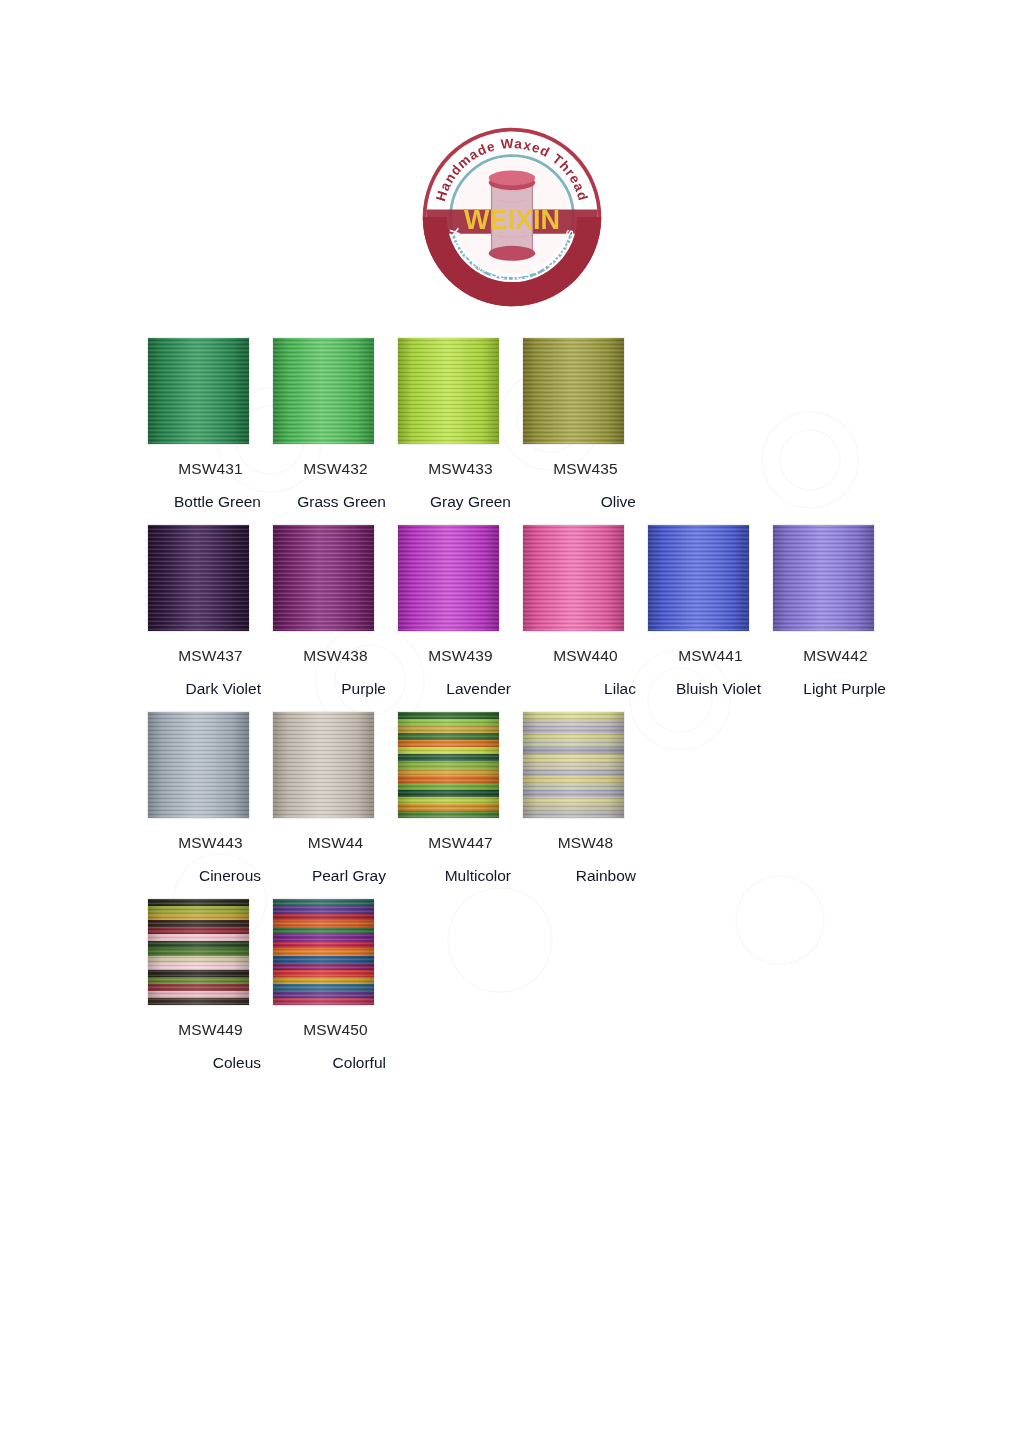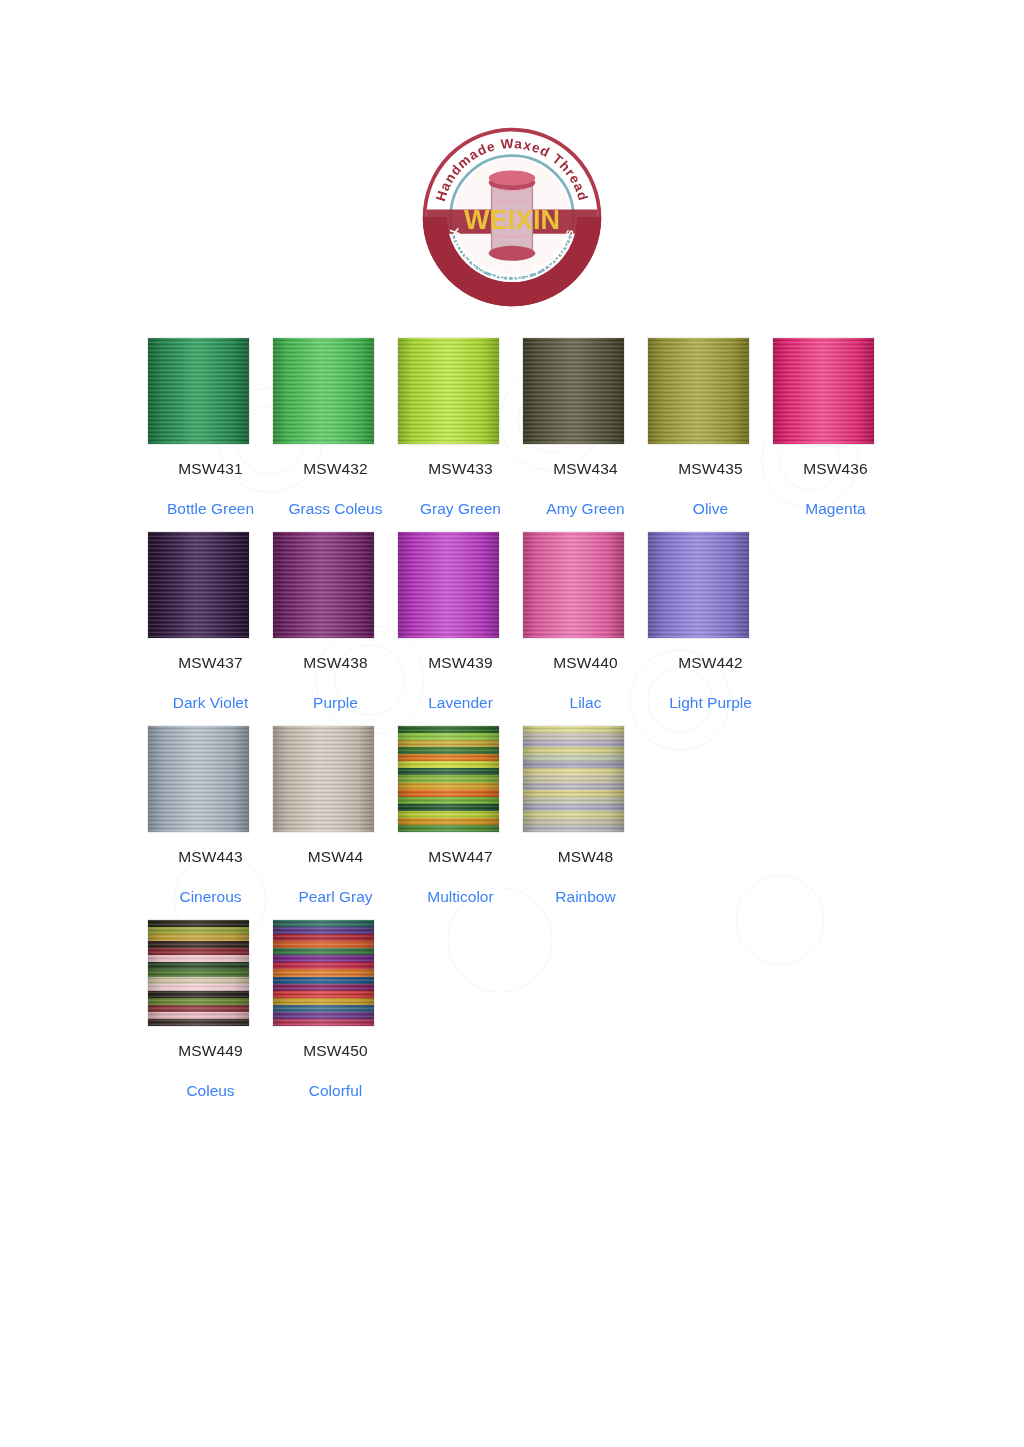--- a/index.html
+++ b/index.html
@@ -116,24 +116,24 @@
     margin-top: 17px;
     letter-spacing: .1px;
     text-align: center;
     width: 101px;
     color: #262626;
     white-space: nowrap;
   }
   .name {
     font-size: 15.5px;
     line-height: 1;
-    margin-top: 24px;
-    text-align: center;
+    margin-top: 17px;
+    text-align: right;
     width: 101px;
-    color: #3b82f6;
+    color: #0f172a;
     white-space: nowrap;
   }
 </style>
 </head>
 <body>
 
 <div class="page">
 
   <svg class="watermark" viewBox="0 0 790 790" aria-hidden="true">
     <g fill="none" stroke="#e9dfe4" stroke-width="1.1">
@@ -198,42 +198,32 @@
   <div class="grid" id="grid">
       <div class="row">
         <div class="cell">
           <div class="swatch" style="background: linear-gradient(to right, rgb(31, 128, 72) 0%, rgb(44, 154, 88) 45%, rgb(44, 154, 88) 60%, rgb(31, 128, 72) 100%);"></div>
           <div class="code">MSW431</div>
           <div class="name">Bottle Green</div>
         </div>
         <div class="cell">
           <div class="swatch" style="background: linear-gradient(to right, rgb(60, 180, 74) 0%, rgb(88, 200, 95) 45%, rgb(88, 200, 95) 60%, rgb(60, 180, 74) 100%);"></div>
           <div class="code">MSW432</div>
-          <div class="name">Grass Coleus</div>
+          <div class="name">Grass Green</div>
         </div>
         <div class="cell">
           <div class="swatch" style="background: linear-gradient(to right, rgb(164, 216, 42) 0%, rgb(185, 228, 62) 45%, rgb(185, 228, 62) 60%, rgb(164, 216, 42) 100%);"></div>
           <div class="code">MSW433</div>
           <div class="name">Gray Green</div>
         </div>
         <div class="cell">
-          <div class="swatch" style="background: linear-gradient(to right, rgb(75, 74, 51) 0%, rgb(92, 90, 62) 45%, rgb(92, 90, 62) 60%, rgb(75, 74, 51) 100%);"></div>
-          <div class="code">MSW434</div>
-          <div class="name">Amy Green</div>
-        </div>
-        <div class="cell">
           <div class="swatch" style="background: linear-gradient(to right, rgb(147, 145, 47) 0%, rgb(166, 164, 65) 45%, rgb(166, 164, 65) 60%, rgb(147, 145, 47) 100%);"></div>
           <div class="code">MSW435</div>
           <div class="name">Olive</div>
         </div>
-        <div class="cell">
-          <div class="swatch" style="background: linear-gradient(to right, rgb(229, 30, 110) 0%, rgb(239, 61, 132) 45%, rgb(239, 61, 132) 60%, rgb(229, 30, 110) 100%);"></div>
-          <div class="code">MSW436</div>
-          <div class="name">Magenta</div>
-        </div>
       </div>
       <div class="row">
         <div class="cell">
           <div class="swatch" style="background: linear-gradient(to right, rgb(42, 21, 53) 0%, rgb(61, 34, 80) 45%, rgb(61, 34, 80) 60%, rgb(42, 21, 53) 100%);"></div>
           <div class="code">MSW437</div>
           <div class="name">Dark Violet</div>
         </div>
         <div class="cell">
           <div class="swatch" style="background: linear-gradient(to right, rgb(107, 32, 96) 0%, rgb(131, 48, 122) 45%, rgb(131, 48, 122) 60%, rgb(107, 32, 96) 100%);"></div>
           <div class="code">MSW438</div>
@@ -243,20 +233,25 @@
           <div class="swatch" style="background: linear-gradient(to right, rgb(177, 47, 187) 0%, rgb(194, 70, 203) 45%, rgb(194, 70, 203) 60%, rgb(177, 47, 187) 100%);"></div>
           <div class="code">MSW439</div>
           <div class="name">Lavender</div>
         </div>
         <div class="cell">
           <div class="swatch" style="background: linear-gradient(to right, rgb(226, 84, 154) 0%, rgb(234, 111, 174) 45%, rgb(234, 111, 174) 60%, rgb(226, 84, 154) 100%);"></div>
           <div class="code">MSW440</div>
           <div class="name">Lilac</div>
         </div>
         <div class="cell">
+          <div class="swatch" style="background: linear-gradient(to right, rgb(68, 85, 200) 0%, rgb(91, 106, 216) 45%, rgb(91, 106, 216) 60%, rgb(68, 85, 200) 100%);"></div>
+          <div class="code">MSW441</div>
+          <div class="name">Bluish Violet</div>
+        </div>
+        <div class="cell">
           <div class="swatch" style="background: linear-gradient(to right, rgb(127, 109, 203) 0%, rgb(145, 130, 218) 45%, rgb(145, 130, 218) 60%, rgb(127, 109, 203) 100%);"></div>
           <div class="code">MSW442</div>
           <div class="name">Light Purple</div>
         </div>
       </div>
       <div class="row">
         <div class="cell">
           <div class="swatch" style="background: linear-gradient(to right, rgb(154, 167, 180) 0%, rgb(178, 188, 198) 45%, rgb(178, 188, 198) 60%, rgb(154, 167, 180) 100%);"></div>
           <div class="code">MSW443</div>
           <div class="name">Cinerous</div>

